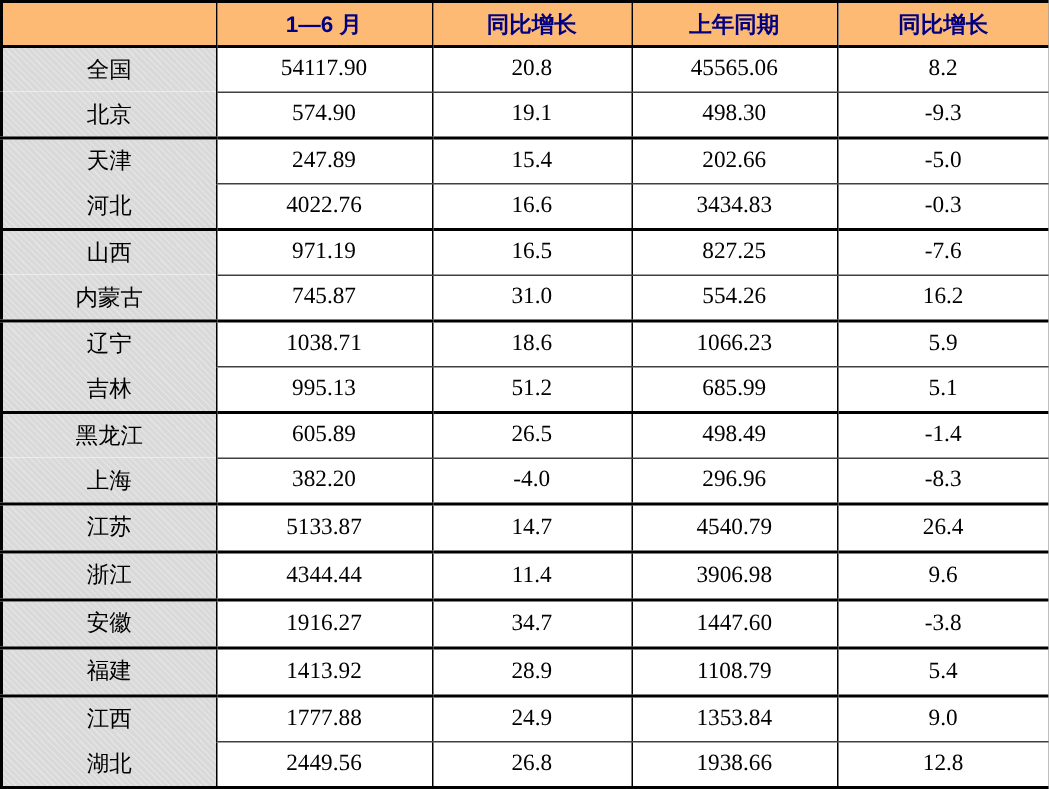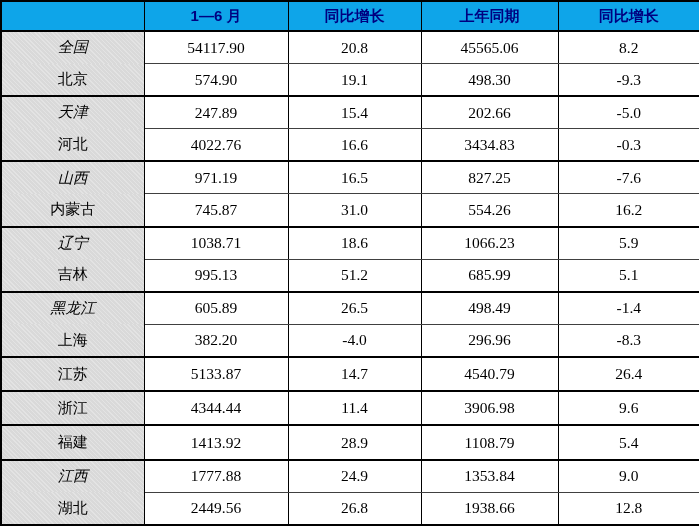--- a/index.html
+++ b/index.html
@@ -30,42 +30,42 @@
     border-left: 1px solid #000000;
     border-right: 1px solid #000000;
     text-align: center;
     vertical-align: middle;
     padding: 0;
     overflow: hidden;
     white-space: nowrap;
   }
   thead tr { height: 30px; }
   thead th {
-    background: #0ea5e9;
+    background: #fdba74;
     color: #000080;
     font-weight: bold;
     font-size: 15px;
     font-family: "Liberation Sans", "DejaVu Sans", sans-serif;
     border-bottom: 2px solid #000000;
   }
   tbody td {
     font-size: 15.5px;
     color: #000000;
     background: #ffffff;
   }
   tbody td.region {
     background: #D9D9D9;
     background-image: repeating-linear-gradient(45deg,
       rgba(255,255,255,0.25) 0px, rgba(255,255,255,0.25) 1px,
       transparent 1px, transparent 3px);
     font-size: 15px;
   }
   
   tr.sep-thin td { border-bottom: 1px solid #404040; }
-  tr.sep-thin td.region { border-bottom: 0 none; font-style: italic; }
+  tr.sep-thin td.region { border-bottom: 0 none; }
   
   tr.sep-thick td { border-bottom: 2px solid #000000; }
   tr.sep-none td { border-bottom: 0 none; }
 </style>
 </head>
 <body>
 
 <table class="data-table">
   <colgroup>
     <col class="c-region">
@@ -162,20 +162,27 @@
         <td>26.4</td>
       </tr>
       <tr class="sep-thick">
         <td class="region">浙江</td>
         <td>4344.44</td>
         <td>11.4</td>
         <td>3906.98</td>
         <td>9.6</td>
       </tr>
       <tr class="sep-thick">
+        <td class="region">安徽</td>
+        <td>1916.27</td>
+        <td>34.7</td>
+        <td>1447.60</td>
+        <td>-3.8</td>
+      </tr>
+      <tr class="sep-thick">
         <td class="region">福建</td>
         <td>1413.92</td>
         <td>28.9</td>
         <td>1108.79</td>
         <td>5.4</td>
       </tr>
       <tr class="sep-thin">
         <td class="region">江西</td>
         <td>1777.88</td>
         <td>24.9</td>

